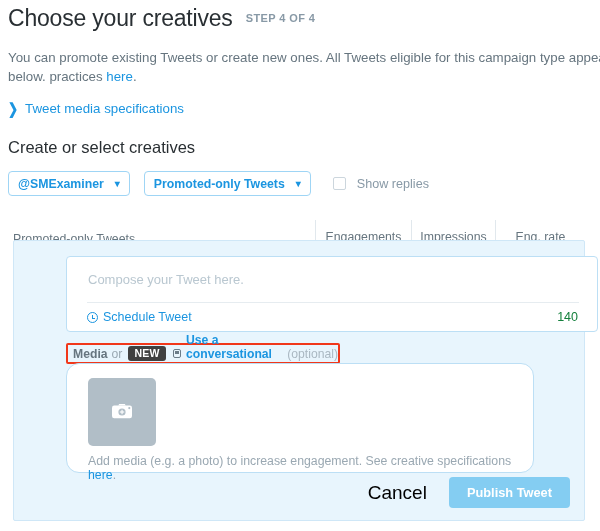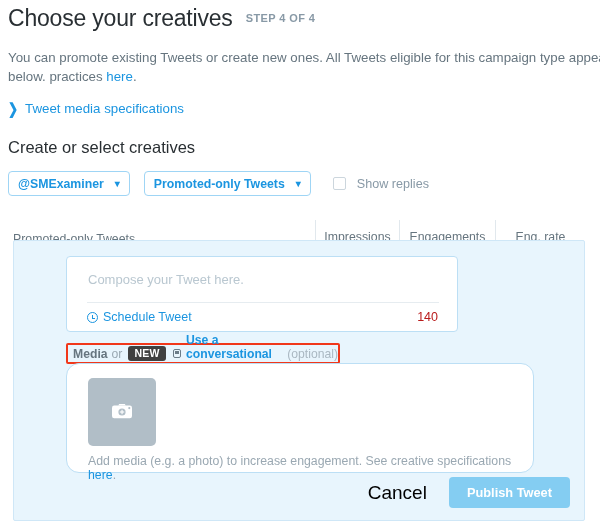--- a/index.html
+++ b/index.html
@@ -171,21 +171,21 @@
     height: 281px;
     background: #e8f5fd;
     border: 1px solid #cfe7f7;
     border-radius: 2px;
   }
 
   .compose-card {
     position: absolute;
     left: 52px;
     top: 15px;
-    width: 392px;
+    width: 532px;
     height: 76px;
     background: #ffffff;
     border: 1px solid #bcdff5;
     border-radius: 4px;
   }
   .compose-placeholder {
     position: absolute;
     left: 21px;
     top: 15px;
     font-size: 13px;
@@ -230,21 +230,21 @@
     position: absolute;
     left: 4px; top: 5px;
     width: 3px; height: 1px;
     background: #1b95e0;
   }
   .char-count {
     position: absolute;
     right: 19px;
     top: 53px;
     font-size: 12.5px;
-    color: #b91c1c;
+    color: #15803d;
   }
 
   
   .media-label-row {
     position: absolute;
     left: 52px;
     top: 102px;
     width: 274px;
     height: 21px;
     border: 2px solid #f1371a;
@@ -400,22 +400,22 @@
   </div>
   <div class="checkbox-wrap">
     <div class="checkbox"></div>
     <span class="checkbox-label">Show replies</span>
   </div>
 </div>
 
 <div class="table-head">
   <span class="th-main">Promoted-only Tweets</span>
   <div class="th-metrics">
+    <span class="th-metric engagements">Engagements</span>
     <span class="th-metric impressions">Impressions</span>
-    <span class="th-metric engagements">Engagements</span>
     <span class="th-metric engrate">Eng. rate</span>
   </div>
 </div>
 
 <div class="creative-panel">
 
   <div class="compose-card">
     <div class="compose-placeholder">Compose your Tweet here.</div>
     <div class="compose-divider"></div>
     <div class="schedule-link">

